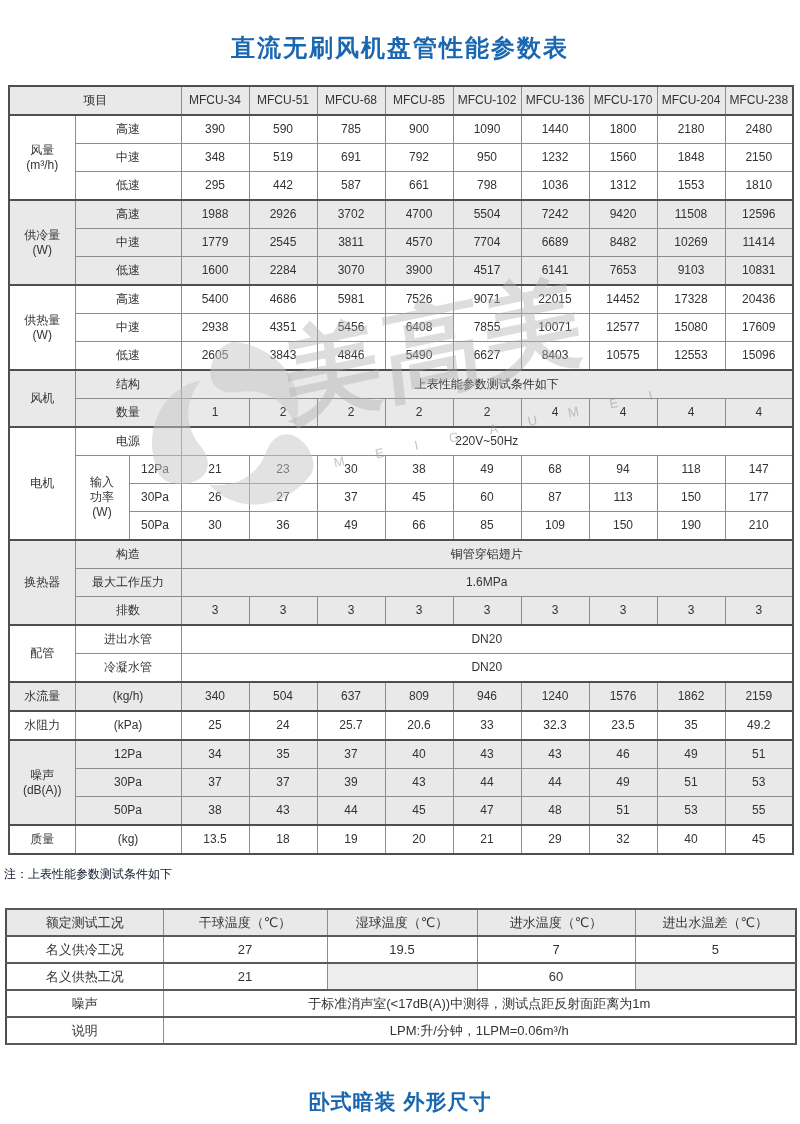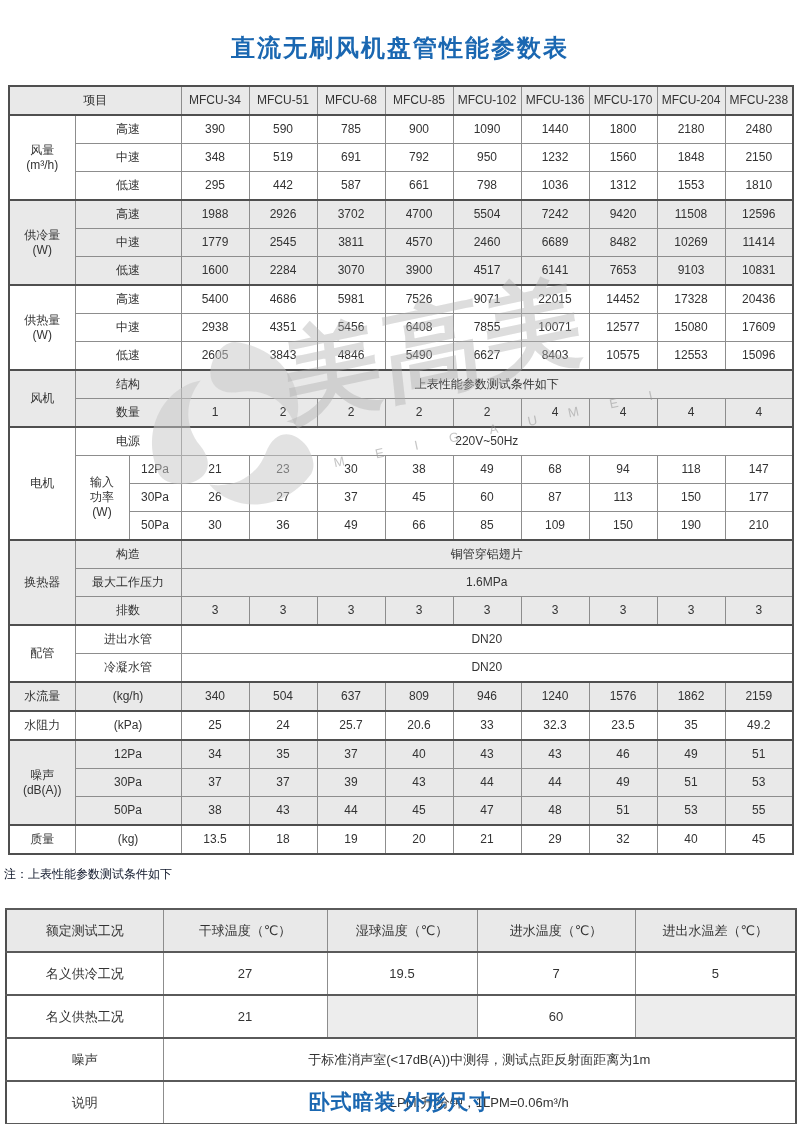--- a/index.html
+++ b/index.html
@@ -36,21 +36,21 @@
   }
   table.test{
     position:absolute;left:5px;top:908px;width:790px;
     border-collapse:collapse;table-layout:fixed;
     border:2px solid #4f4f4f;
   }
   table.test td{
     border:1px solid #8d8d8d;
     border-top:2px solid #5a5a5a;border-bottom:2px solid #5a5a5a;
     height:25px;text-align:center;vertical-align:middle;
-    font-size:13px;color:#333;padding:8px 2px;
+    font-size:13px;color:#333;padding:0 2px;
   }
   table.test tr.shade td{background:#e9e9e9;}
   table.test td.dim{background:#ededed;}
   
   .watermark{
     position:absolute;left:130px;top:285px;width:470px;height:270px;
     pointer-events:none;z-index:5;
   }
   .wm-swirl{position:absolute;left:5px;top:45px;width:200px;height:200px;opacity:.5;}
   .wm-text{
@@ -148,21 +148,21 @@
         <td>9420</td>
         <td>11508</td>
         <td>12596</td>
       </tr>
       <tr class="shade">
         <td colspan="2">中速</td>
         <td>1779</td>
         <td>2545</td>
         <td>3811</td>
         <td>4570</td>
-        <td>2460</td>
+        <td>7704</td>
         <td>6689</td>
         <td>8482</td>
         <td>10269</td>
         <td>11414</td>
       </tr>
       <tr class="shade">
         <td colspan="2">低速</td>
         <td>1600</td>
         <td>2284</td>
         <td>3070</td>

